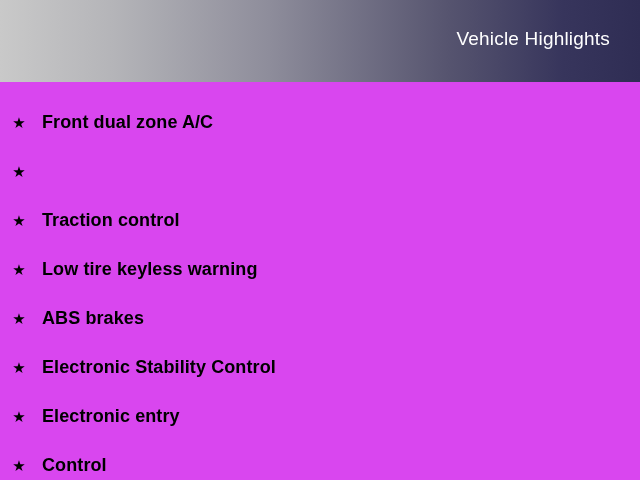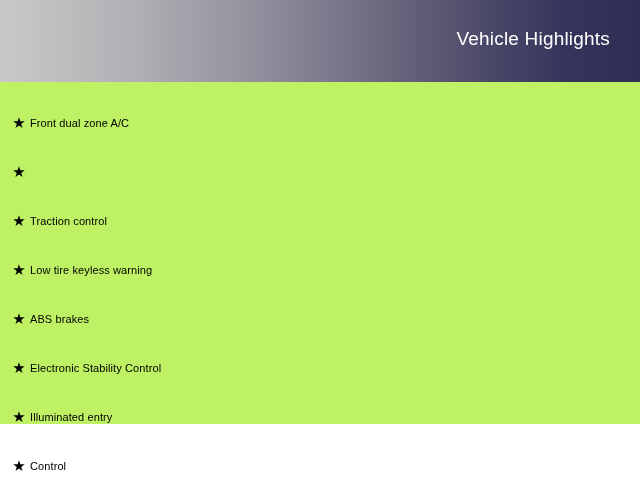--- a/index.html
+++ b/index.html
@@ -9,22 +9,22 @@
   body {
     width: 640px;
     height: 480px;
     background: #ffffff;
     font-family: "Liberation Sans", sans-serif;
     overflow: hidden;
   }
   .page {
     position: relative;
     width: 640px;
-    height: 424px;
-    background: #bef264;
+    height: 480px;
+    background: #d946ef;
   }
   .header-banner {
     position: relative;
     width: 100%;
     height: 82px;
     background: linear-gradient(to right, #c9c9c9 0%, #b4b4b8 18%, #8e8d9b 42%, #56546f 70%, #37355c 88%, #2f2d54 100%);
     box-sizing: border-box;
   }
   .header-title {
     position: absolute;
@@ -49,24 +49,25 @@
   }
   .bullet-icon {
     width: 22px;
     flex: 0 0 22px;
     text-align: center;
     font-size: 15px;
     line-height: 1;
     color: #000000;
   }
   .item-label {
-    font-size: 11px;
-    font-weight: normal;
+    font-size: 18px;
+    font-weight: bold;
     color: #000000;
     letter-spacing: 0.1px;
+    margin-left: 12px;
   }
 </style>
 </head>
 <body>
 
 <div class="page">
 
   <div class="header-banner">
     <div class="header-title">Vehicle Highlights</div>
   </div>
@@ -97,21 +98,21 @@
       <span class="item-label">ABS brakes</span>
     </li>
 
     <li class="highlight-item">
       <span class="bullet-icon">★</span>
       <span class="item-label">Electronic Stability Control</span>
     </li>
 
     <li class="highlight-item">
       <span class="bullet-icon">★</span>
-      <span class="item-label">Illuminated entry</span>
+      <span class="item-label">Electronic entry</span>
     </li>
 
     <li class="highlight-item">
       <span class="bullet-icon">★</span>
       <span class="item-label">Control</span>
     </li>
 
   </ul>
 
 </div>

